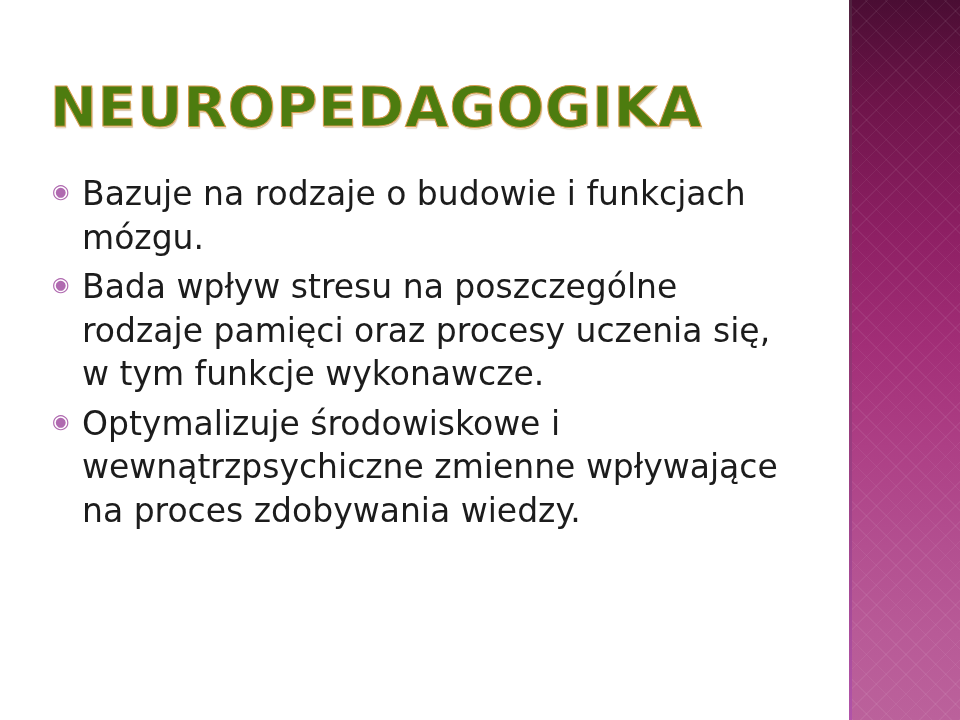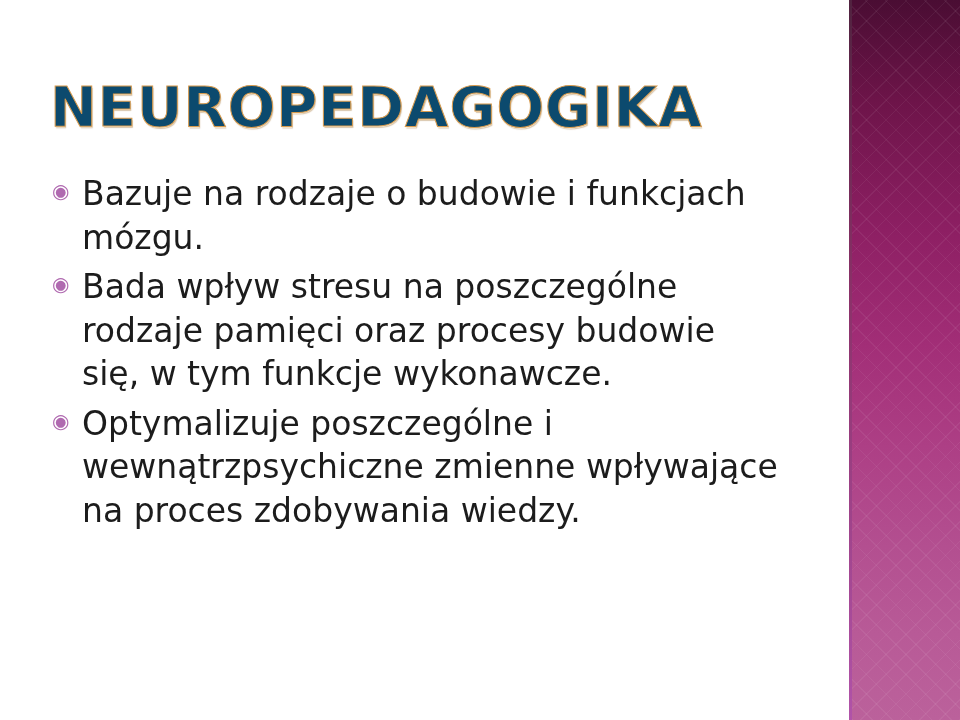--- a/index.html
+++ b/index.html
@@ -63,21 +63,21 @@
   .title {
     position: absolute;
     left: 50px;
     top: 78px;
     width: 780px;
     font-size: 56px;
     line-height: 1.05;
     font-weight: bold;
     letter-spacing: 1px;
     text-transform: uppercase;
-    color: #0c4a6e;
+    color: #4d7c0f;
     -webkit-text-stroke: 1px #d89b4e;
     text-shadow:
       0 1px 0 #fff3dd,
       1px 2px 1px rgba(150,95,20,0.35);
     white-space: nowrap;
   }
 
   
   .body-list {
     position: absolute;
@@ -122,22 +122,22 @@
 
   <div class="body-list">
 
     <div class="bullet-item">
       <span class="bullet-marker">◉</span>
       <span class="bullet-text">Bazuje na rodzaje o budowie i funkcjach mózgu.</span>
     </div>
 
     <div class="bullet-item">
       <span class="bullet-marker">◉</span>
-      <span class="bullet-text">Bada wpływ stresu na poszczególne rodzaje pamięci oraz procesy budowie się, w tym funkcje wykonawcze.</span>
+      <span class="bullet-text">Bada wpływ stresu na poszczególne rodzaje pamięci oraz procesy uczenia się, w tym funkcje wykonawcze.</span>
     </div>
 
     <div class="bullet-item">
       <span class="bullet-marker">◉</span>
-      <span class="bullet-text">Optymalizuje poszczególne i wewnątrzpsychiczne zmienne wpływające na proces zdobywania wiedzy.</span>
+      <span class="bullet-text">Optymalizuje środowiskowe i wewnątrzpsychiczne zmienne wpływające na proces zdobywania wiedzy.</span>
     </div>
 
   </div>
 </div>
 
 </body></html>

